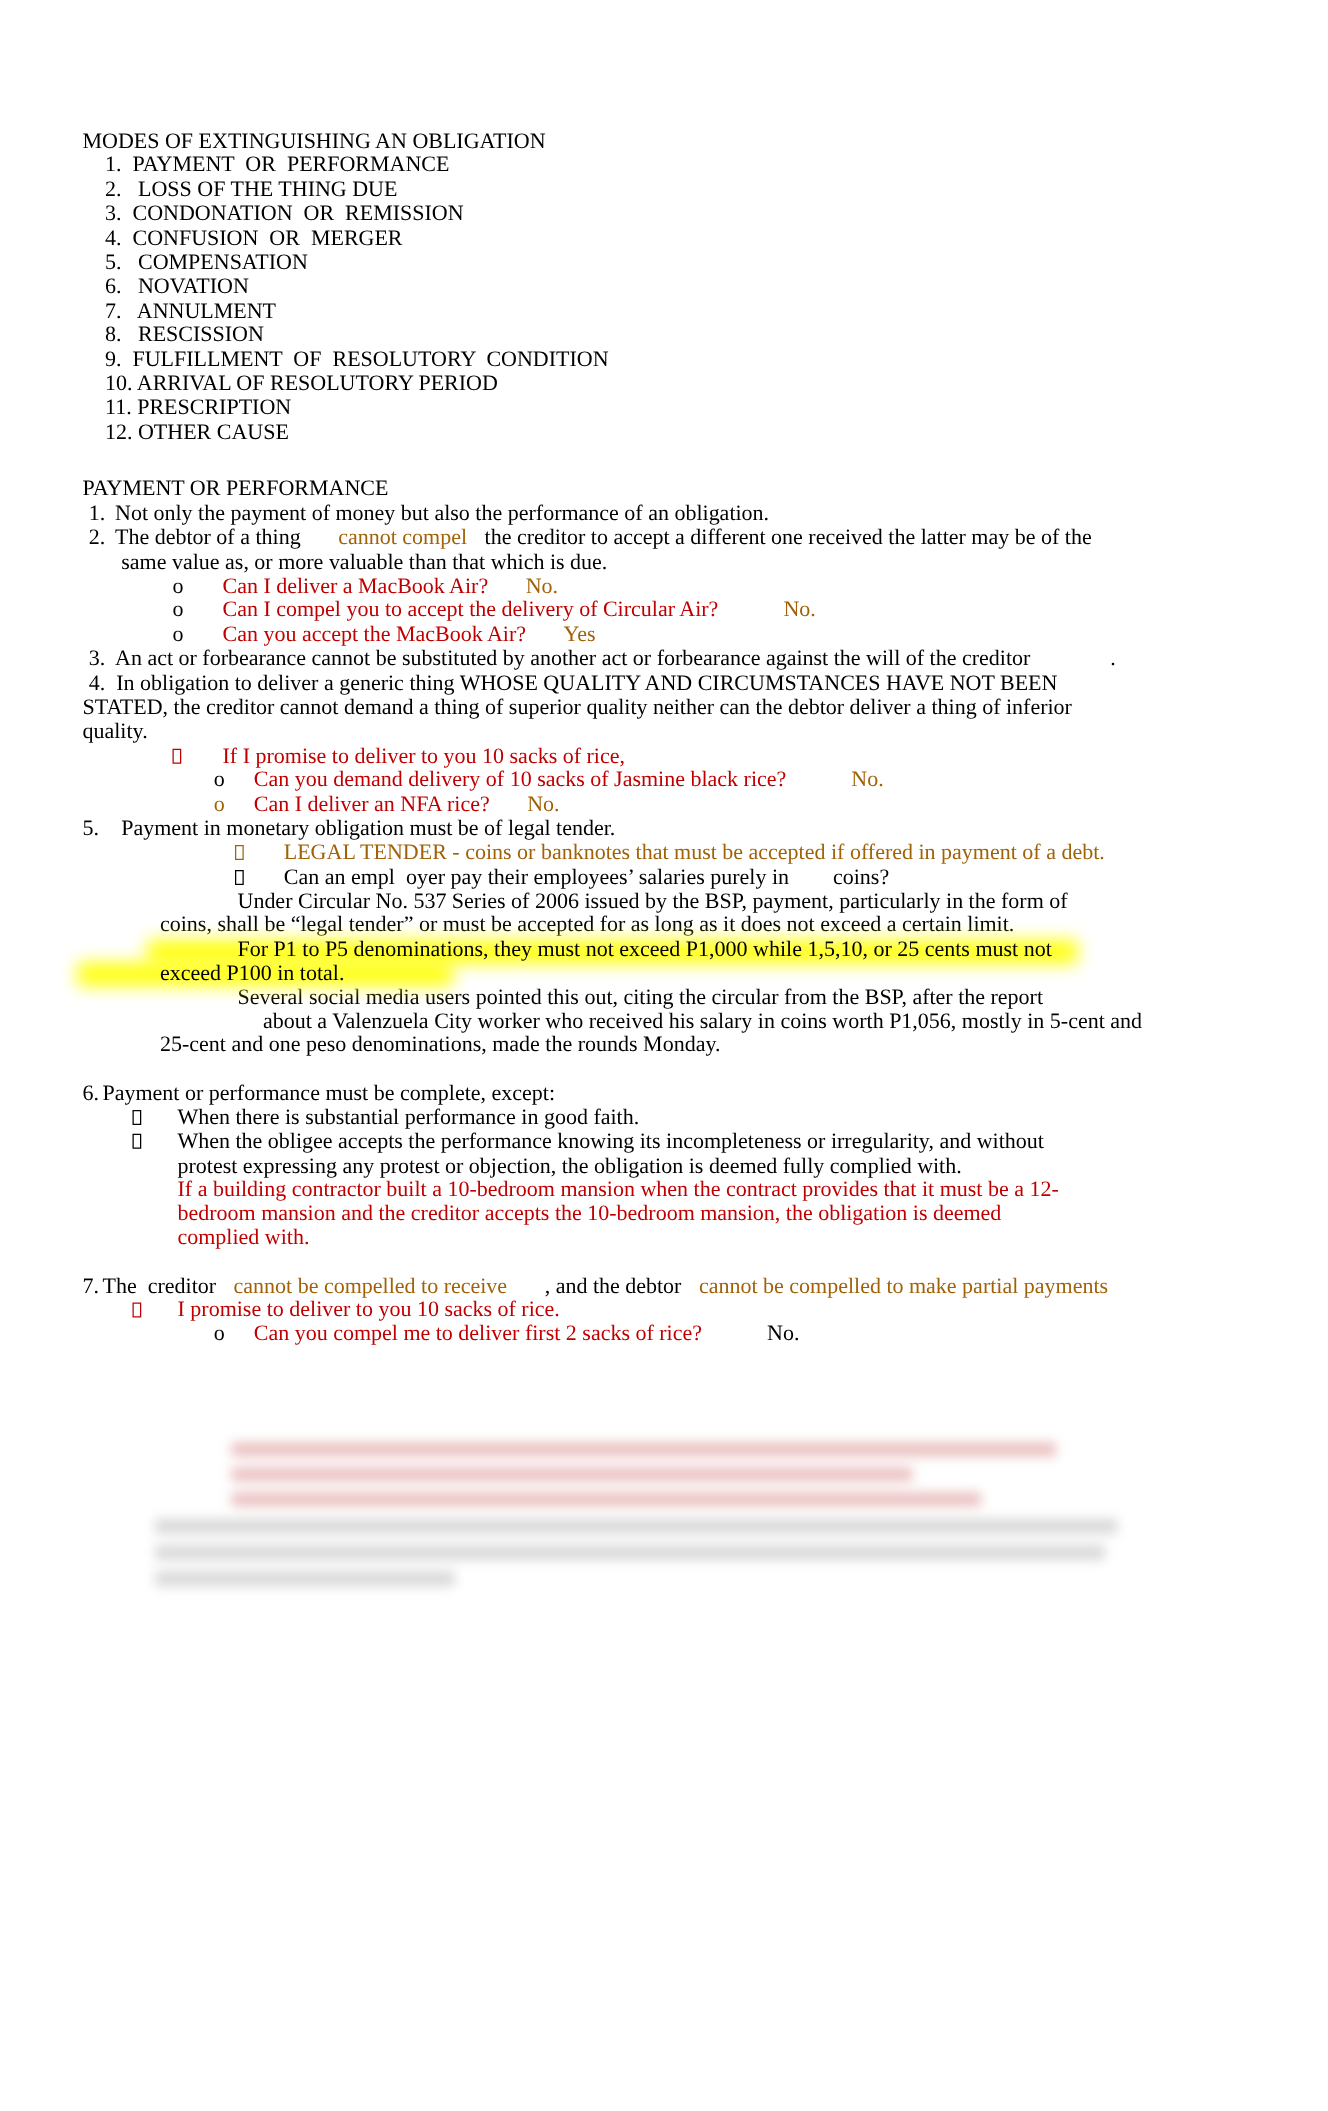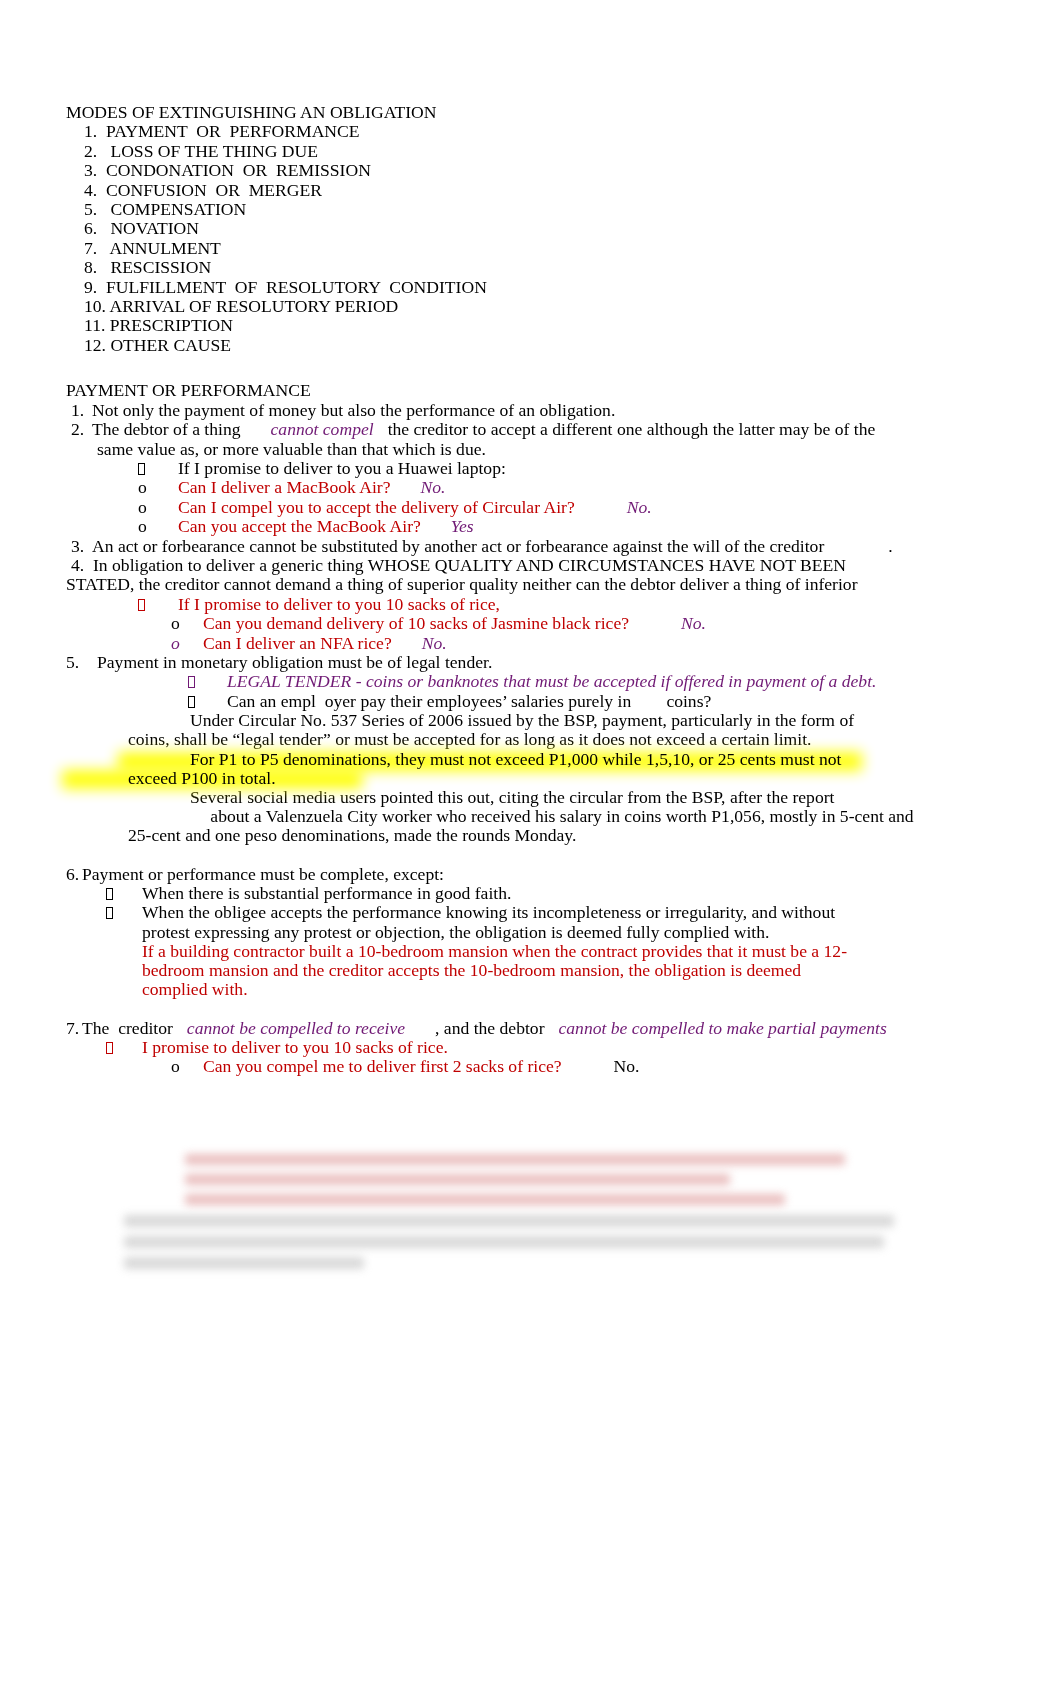--- a/index.html
+++ b/index.html
@@ -33,21 +33,21 @@
   .line {
     font-size: 17.6px;
     line-height: 19.4px;
     white-space: pre-wrap;
   }
   .para {
     font-size: 17.6px;
     line-height: 19.2px;
   }
   .red   { color: #c00000; }
-  .green { color: #701a75; font-style: italic; }
+  .green { color: #a16207; }
   .black { color: #000000; }
   .spacer-md { height: 19px; }
   .spacer-lg { height: 26px; }
 
   
   .row {
     display: flex;
     align-items: flex-start;
     font-size: 17.6px;
     line-height: 19.4px;
@@ -136,28 +136,24 @@
 
     <div class="line ind-0">PAYMENT OR PERFORMANCE</div>
 
     <div class="row" style="margin-left:5px;">
       <span class="marker" style="width:21px;">1.</span>
       <span class="rowtext">Not only the payment of money but also the performance of an obligation.</span>
     </div>
 
     <div class="row" style="margin-left:5px;">
       <span class="marker" style="width:21px;">2.</span>
-      <span class="rowtext"><span>The debtor of a thing</span><span class="gap-md"></span><span class="green">cannot compel</span><span class="gap-sm"></span><span>the creditor to accept a different one although the latter may be of the</span></span>
+      <span class="rowtext"><span>The debtor of a thing</span><span class="gap-md"></span><span class="green">cannot compel</span><span class="gap-sm"></span><span>the creditor to accept a different one received the latter may be of the</span></span>
     </div>
     <div class="line" style="margin-left:31px;">same value as, or more valuable than that which is due.</div>
 
-    <div class="row ind-3">
-      <span class="marker" style="width:40px;"><span class="tofu"></span></span>
-      <span class="rowtext">If I promise to deliver to you a Huawei laptop:</span>
-    </div>
 
     <div class="row ind-3">
       <span class="marker" style="width:40px;">o</span>
       <span class="rowtext"><span class="red">Can I deliver a MacBook Air?</span><span class="gap-md"></span><span class="green">No.</span></span>
     </div>
     <div class="row ind-3">
       <span class="marker" style="width:40px;">o</span>
       <span class="rowtext"><span class="red">Can I compel you to accept the delivery of Circular Air?</span><span class="gap-lg"></span><span class="green">No.</span></span>
     </div>
     <div class="row ind-3">
@@ -168,20 +164,21 @@
     <div class="row" style="margin-left:5px;">
       <span class="marker" style="width:21px;">3.</span>
       <span class="rowtext"><span>An act or forbearance cannot be substituted by another act or forbearance against the will of the creditor</span><span style="display:inline-block;width:64px;"></span><span>.</span></span>
     </div>
 
     <div class="row" style="margin-left:5px;">
       <span class="marker" style="width:22px;">4.</span>
       <span class="rowtext">In obligation to deliver a generic thing WHOSE QUALITY AND CIRCUMSTANCES HAVE NOT BEEN</span>
     </div>
     <div class="line ind-0">STATED, the creditor cannot demand a thing of superior quality neither can the debtor deliver a thing of inferior</div>
+    <div class="line ind-0">quality.</div>
 
     <div class="row ind-3">
       <span class="marker red" style="width:40px;"><span class="tofu"></span></span>
       <span class="rowtext red">If I promise to deliver to you 10 sacks of rice,</span>
     </div>
     <div class="row ind-4">
       <span class="marker black" style="width:32px;">o</span>
       <span class="rowtext"><span class="red">Can you demand delivery of 10 sacks of Jasmine black rice?</span><span class="gap-lg"></span><span class="green">No.</span></span>
     </div>
     <div class="row ind-4">

